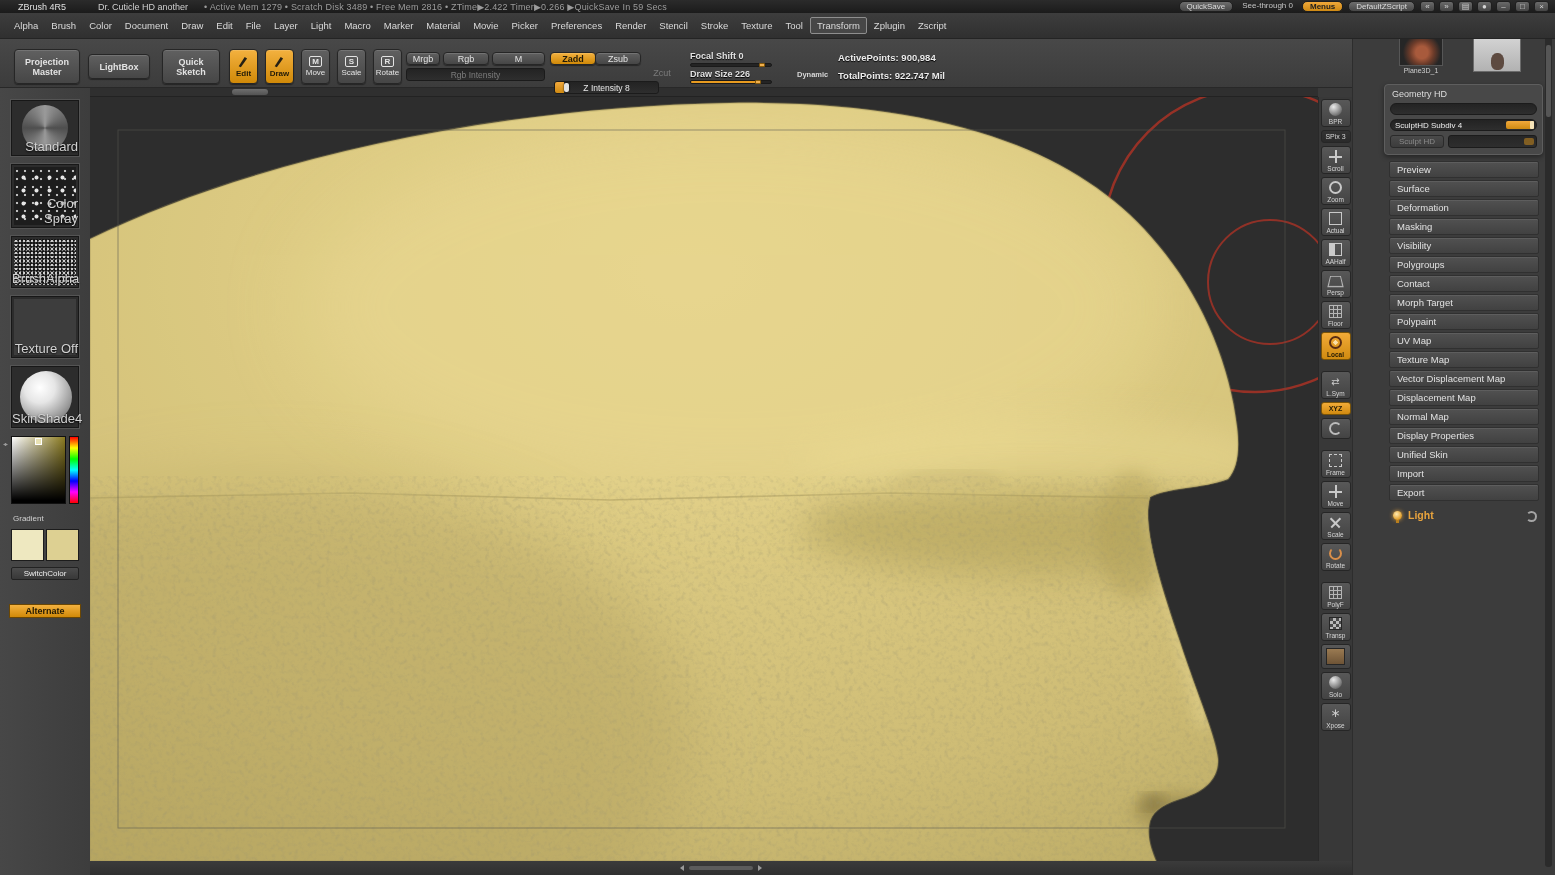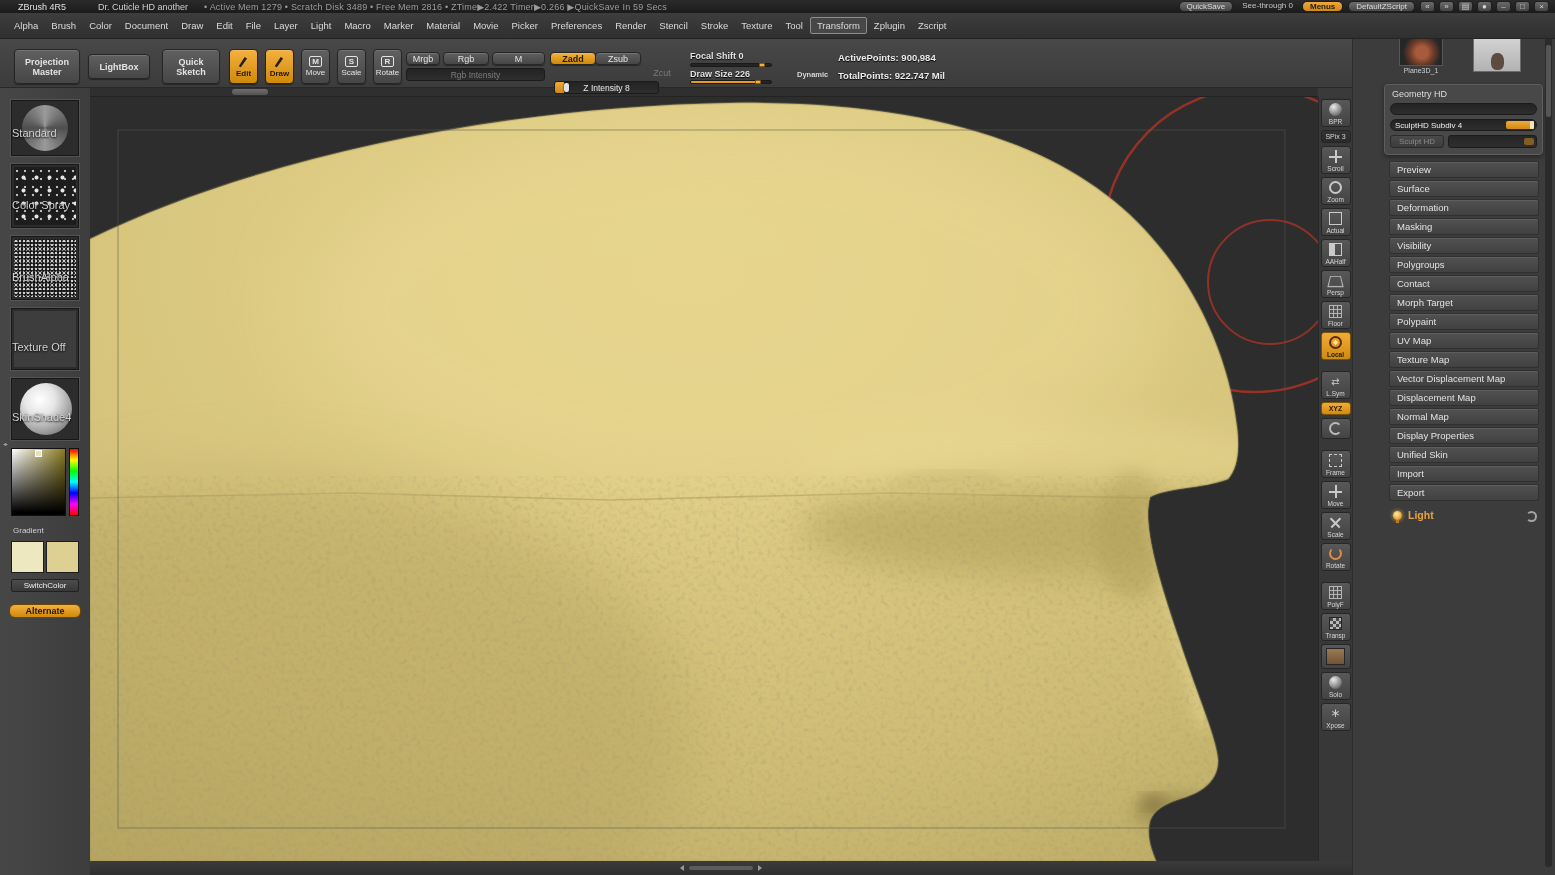--- a/index.html
+++ b/index.html
@@ -43,35 +43,35 @@
 .ts-label{font-size:9px;font-weight:bold;color:#e2e2e2;text-shadow:0 1px 1px #000}
 .stat{position:absolute;font-weight:bold;color:#ececec;font-size:9.5px;text-shadow:0 1px 1px #000}
 
 
 .hscroll-top{position:absolute;left:90px;top:88px;width:1228px;height:9px;background:#2f2f2f;border-bottom:1px solid #222;z-index:15}
 .hthumb{position:absolute;left:142px;top:1px;width:36px;height:6px;background:linear-gradient(#6e6e6e,#535353);border-radius:3px}
 
 
 .left-shelf{position:absolute;left:0;top:88px;width:90px;height:787px;background:linear-gradient(90deg,#474747,#3d3d3d);padding-top:12px;z-index:10}
 .lt{width:68px;margin:0 auto 8px;position:relative;background:#2c2c2c;border:1px solid #171717;box-shadow:0 0 0 1px #545454}
-.lt .cap{position:absolute;left:0;right:0;bottom:16px;text-align:left;font-size:11px;color:#d2d2d2;text-shadow:0 1px 2px #000;z-index:2}
+.lt .cap{position:absolute;left:0;right:0;bottom:1px;text-align:right;font-size:13px;color:#d2d2d2;text-shadow:0 1px 2px #000;z-index:2}
 .swirl{position:absolute;left:10px;top:4px;width:46px;height:46px;border-radius:50%;background:conic-gradient(#9a9a9a,#4e4e4e,#9a9a9a,#4e4e4e,#9a9a9a);filter:blur(.6px)}
 .dots{position:absolute;inset:2px;background-color:#1d1d1d;background-image:radial-gradient(#e6e6e6 1.6px,transparent 2.4px),radial-gradient(#bdbdbd 1px,transparent 1.6px);background-size:13px 13px,8px 8px;background-position:3px 4px,7px 8px}
 .noise{position:absolute;inset:2px;background-color:#161616;background-image:radial-gradient(#cfcfcf .8px,transparent 1.2px),radial-gradient(#8f8f8f .7px,transparent 1.1px);background-size:4px 4px,3px 3px;background-position:0 0,2px 1px}
 .flat{position:absolute;inset:2px;background:#3d3d3d}
 .sphere{position:absolute;left:8px;top:4px;width:52px;height:52px;border-radius:50%;background:radial-gradient(circle at 38% 32%,#ffffff,#e6e6e6 32%,#9c9c9c 68%,#4f4f4f)}
 .picker{width:68px;height:76px;margin:0 auto 2px;position:relative}
 .satsq{position:absolute;left:0;top:0;width:55px;height:68px;background:linear-gradient(to bottom,rgba(0,0,0,0),#000 96%),linear-gradient(to right,#fff,#8a7a20);border:1px solid #111}
 .hue{position:absolute;right:0;top:0;width:10px;height:68px;background:linear-gradient(#f00,#ff0,#0f0,#0ff,#00f,#f0f,#f00);border:1px solid #111}
 .selbox{position:absolute;left:24px;top:2px;width:7px;height:7px;border:1px solid #fff;background:#e9e2b4;z-index:2}
 .plabel{width:68px;margin:0 auto 6px;font-size:8px;color:#d2d2d2;padding-left:2px}
 .swatches{width:68px;height:32px;margin:0 auto;display:flex;gap:2px}
 .sw{flex:1;border:1px solid #1c1c1c}
 .switchbar{width:68px;height:13px;margin:6px auto 0;background:linear-gradient(#4c4c4c,#383838);border:1px solid #222;border-radius:2px;color:#eee;font-weight:normal;font-size:8px;text-align:center;line-height:12px}
-.altbtn{width:72px;height:14px;margin:12px auto 0;background:linear-gradient(#f3b13f,#d08908);border:1px solid #6b4703;border-radius:6px;color:#201803;font-weight:bold;font-size:9px;text-align:center;line-height:13px}
+.altbtn{width:72px;height:14px;margin:24px auto 0;background:linear-gradient(#f3b13f,#d08908);border:1px solid #6b4703;border-radius:0;color:#201803;font-weight:bold;font-size:9px;text-align:center;line-height:13px}
 
 
 .canvas{position:absolute;left:90px;top:97px;width:1228px;height:764px;background:#2d2d2d;z-index:5}
 .canvas svg{display:block;width:100%;height:100%}
 .canvas-bottom{position:absolute;left:90px;top:861px;width:1262px;height:14px;background:linear-gradient(#3b3b3b,#2f2f2f);display:flex;align-items:center;justify-content:center;gap:5px;z-index:10}
 .tri{width:0;height:0;border-top:3px solid transparent;border-bottom:3px solid transparent}
 .tri.l{border-right:4px solid #9a9a9a}
 .tri.r{border-left:4px solid #9a9a9a}
 .btm-thumb{width:64px;height:4px;background:#5c5c5c;border-radius:2px}
 .edge-arrows{position:absolute;left:0;top:437px;width:10px;height:14px;color:#9a9a9a;font-size:6px;line-height:14px;text-align:center;z-index:40;letter-spacing:-1px}
@@ -266,21 +266,21 @@
 
   <div class="left-shelf">
     <div class="lt" style="height:56px">
         <div class="swirl"></div>
         <div class="cap">Standard</div>
       </div>
     <div class="lt" style="height:64px">
         <div class="dots"></div>
         <div class="cap">Color Spray</div>
       </div>
-    <div class="lt" style="height:64px">
+    <div class="lt" style="height:52px">
         <div class="noise"></div>
         <div class="cap">BrushAlpha</div>
       </div>
     <div class="lt" style="height:62px">
         <div class="flat"></div>
         <div class="cap">Texture Off</div>
       </div>
     <div class="lt" style="height:62px">
         <div class="sphere"></div>
         <div class="cap">SkinShade4</div>

